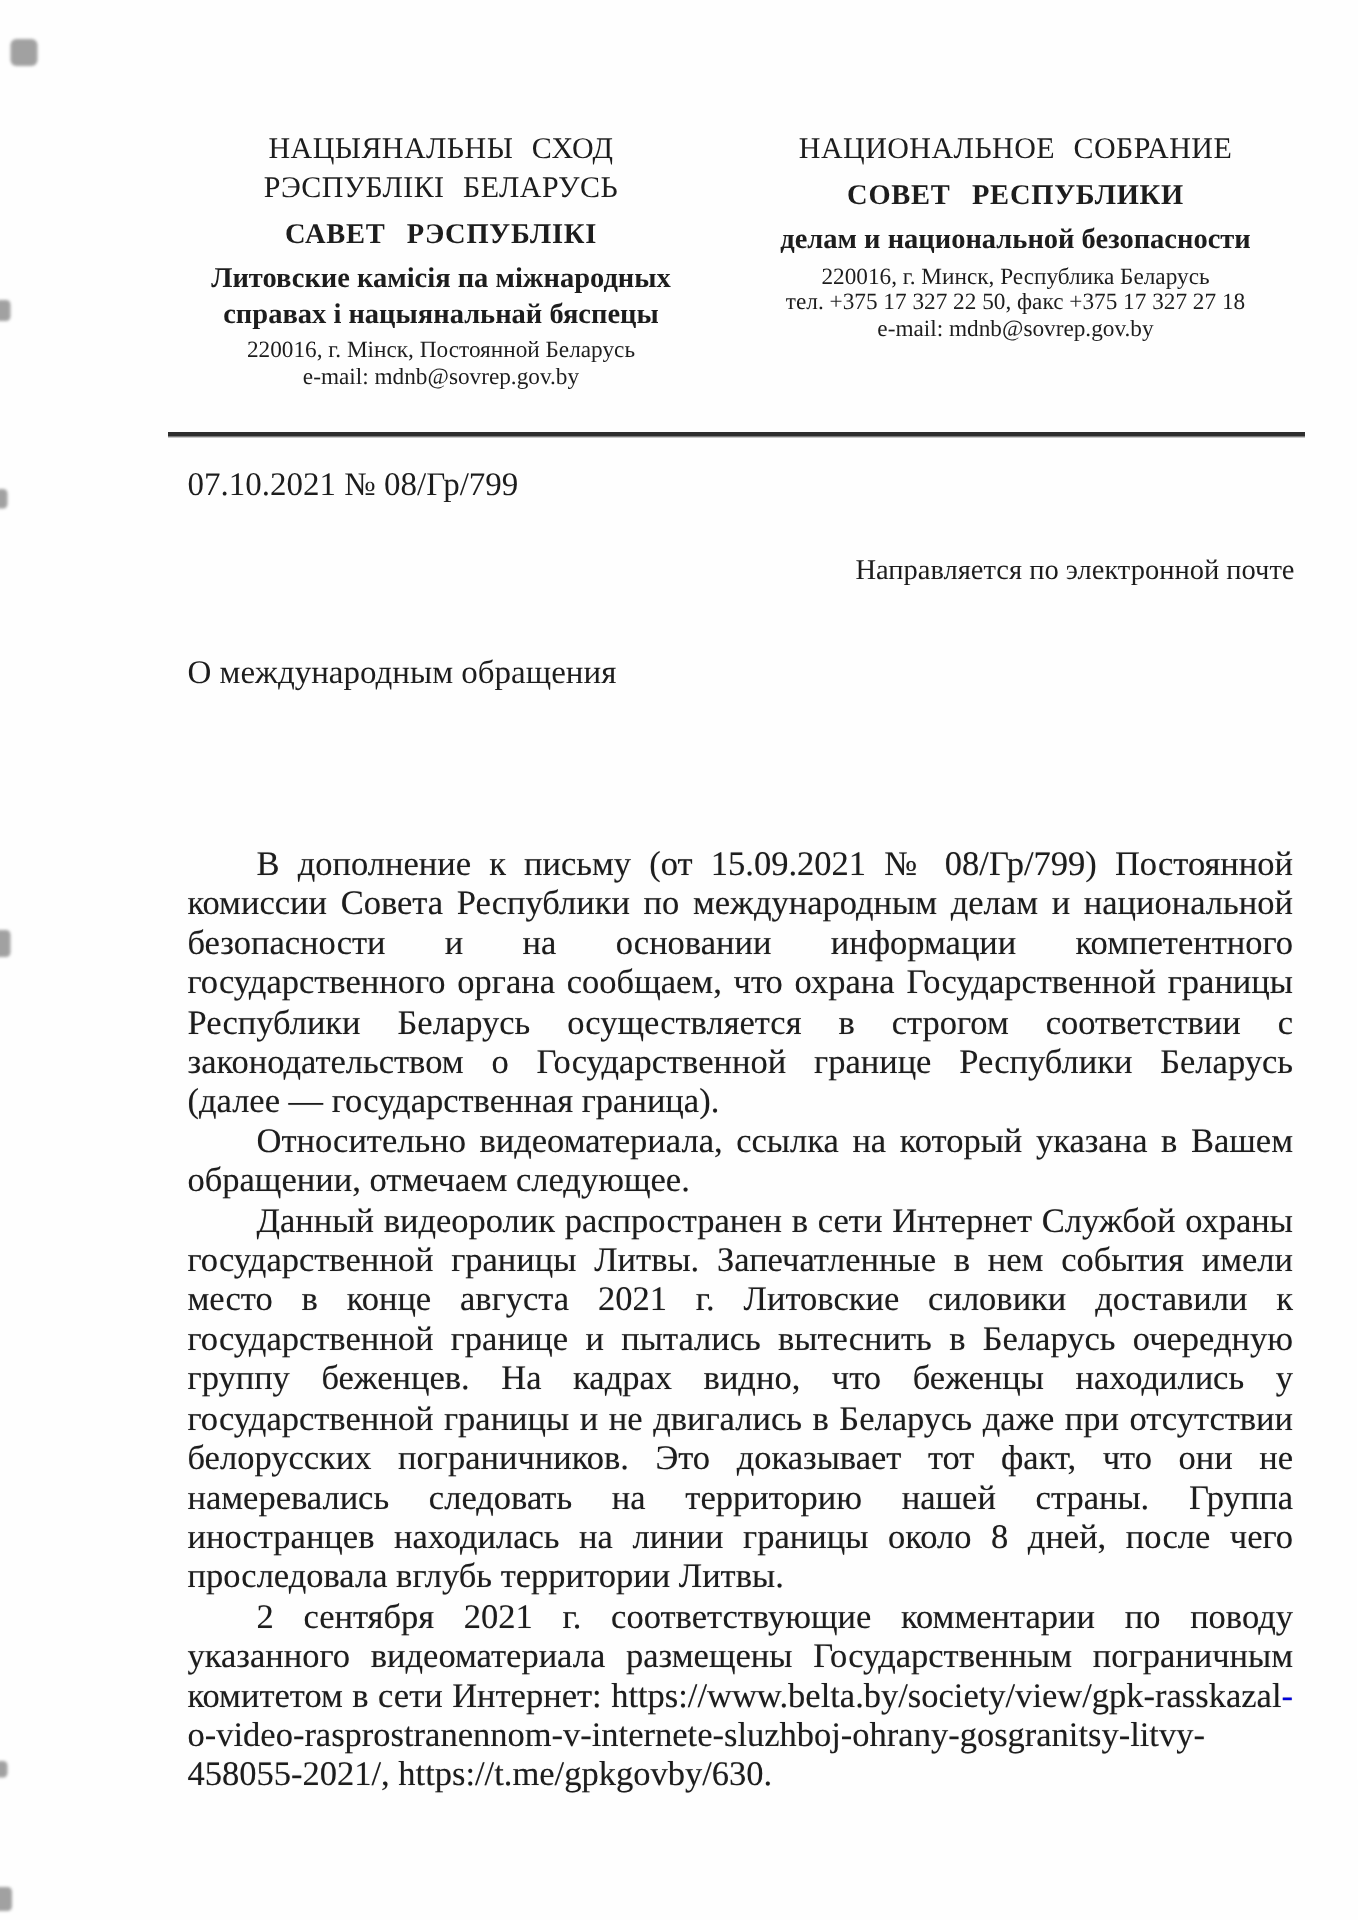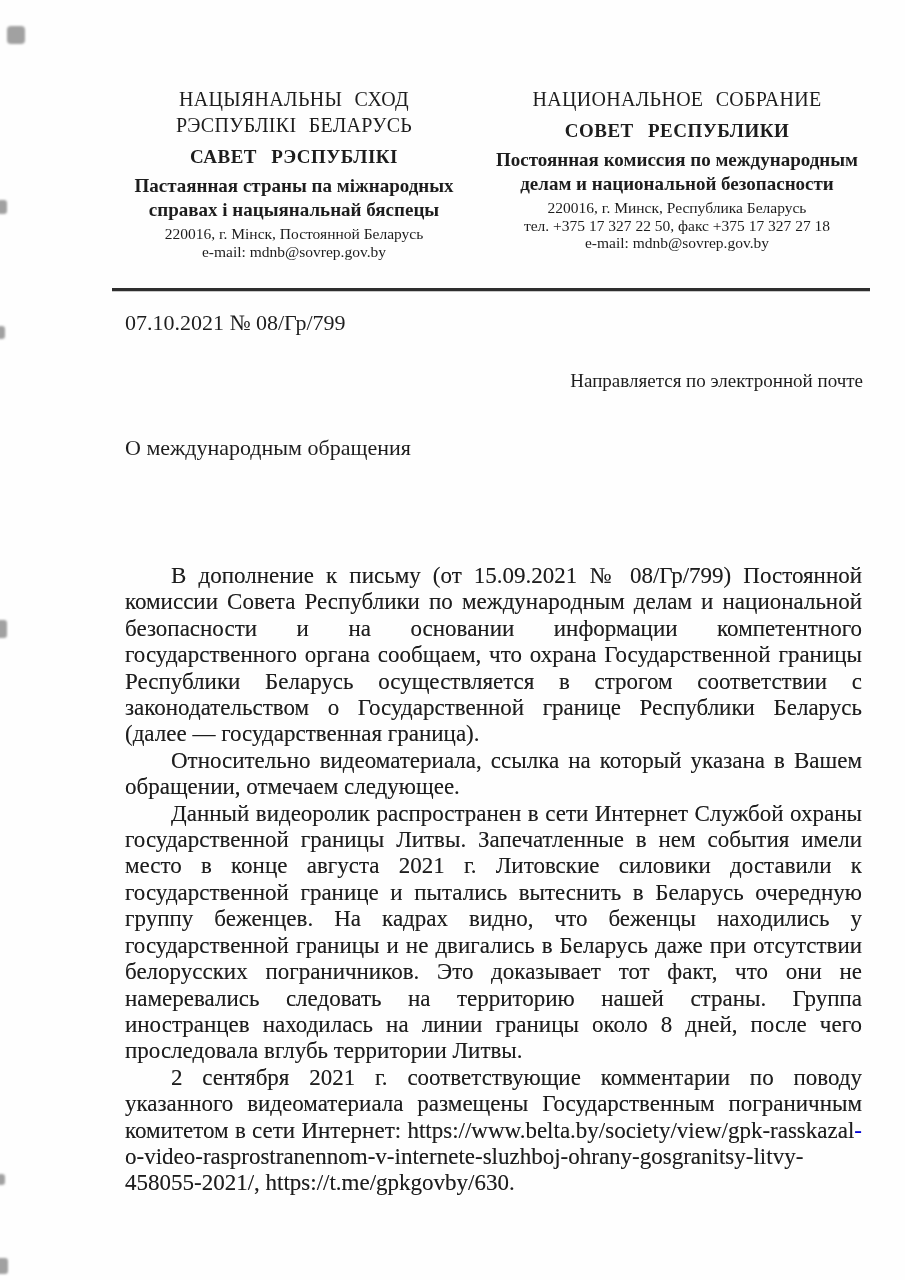--- a/index.html
+++ b/index.html
@@ -117,36 +117,35 @@
 
 <div class="page">
 
   <div class="lh-col left">
     <div class="org-name">
       <div>НАЦЫЯНАЛЬНЫ СХОД</div>
       <div>РЭСПУБЛІКІ БЕЛАРУСЬ</div>
     </div>
     <div class="chamber">САВЕТ РЭСПУБЛІКІ</div>
     <div class="commission">
-      <div>Пастаянная страны па міжнародных</div>
+      <div>Литовские камісія па міжнародных</div>
       <div>справах і нацыянальнай бяспецы</div>
     </div>
     <div class="address">
       <div>220016, г. Мінск, Постоянной Беларусь</div>
       <div>e-mail: mdnb@sovrep.gov.by</div>
     </div>
   </div>
 
   <div class="lh-col right">
     <div class="org-name">
       <div>НАЦИОНАЛЬНОЕ СОБРАНИЕ</div>
     </div>
     <div class="chamber">СОВЕТ РЕСПУБЛИКИ</div>
     <div class="commission">
-      <div>Постоянная комиссия по международным</div>
       <div>делам и национальной безопасности</div>
     </div>
     <div class="address">
       <div>220016, г. Минск, Республика Беларусь</div>
       <div>тел. +375 17 327 22 50, факс +375 17 327 27 18</div>
       <div>e-mail: mdnb@sovrep.gov.by</div>
     </div>
   </div>
 
   <div class="rule"></div>

